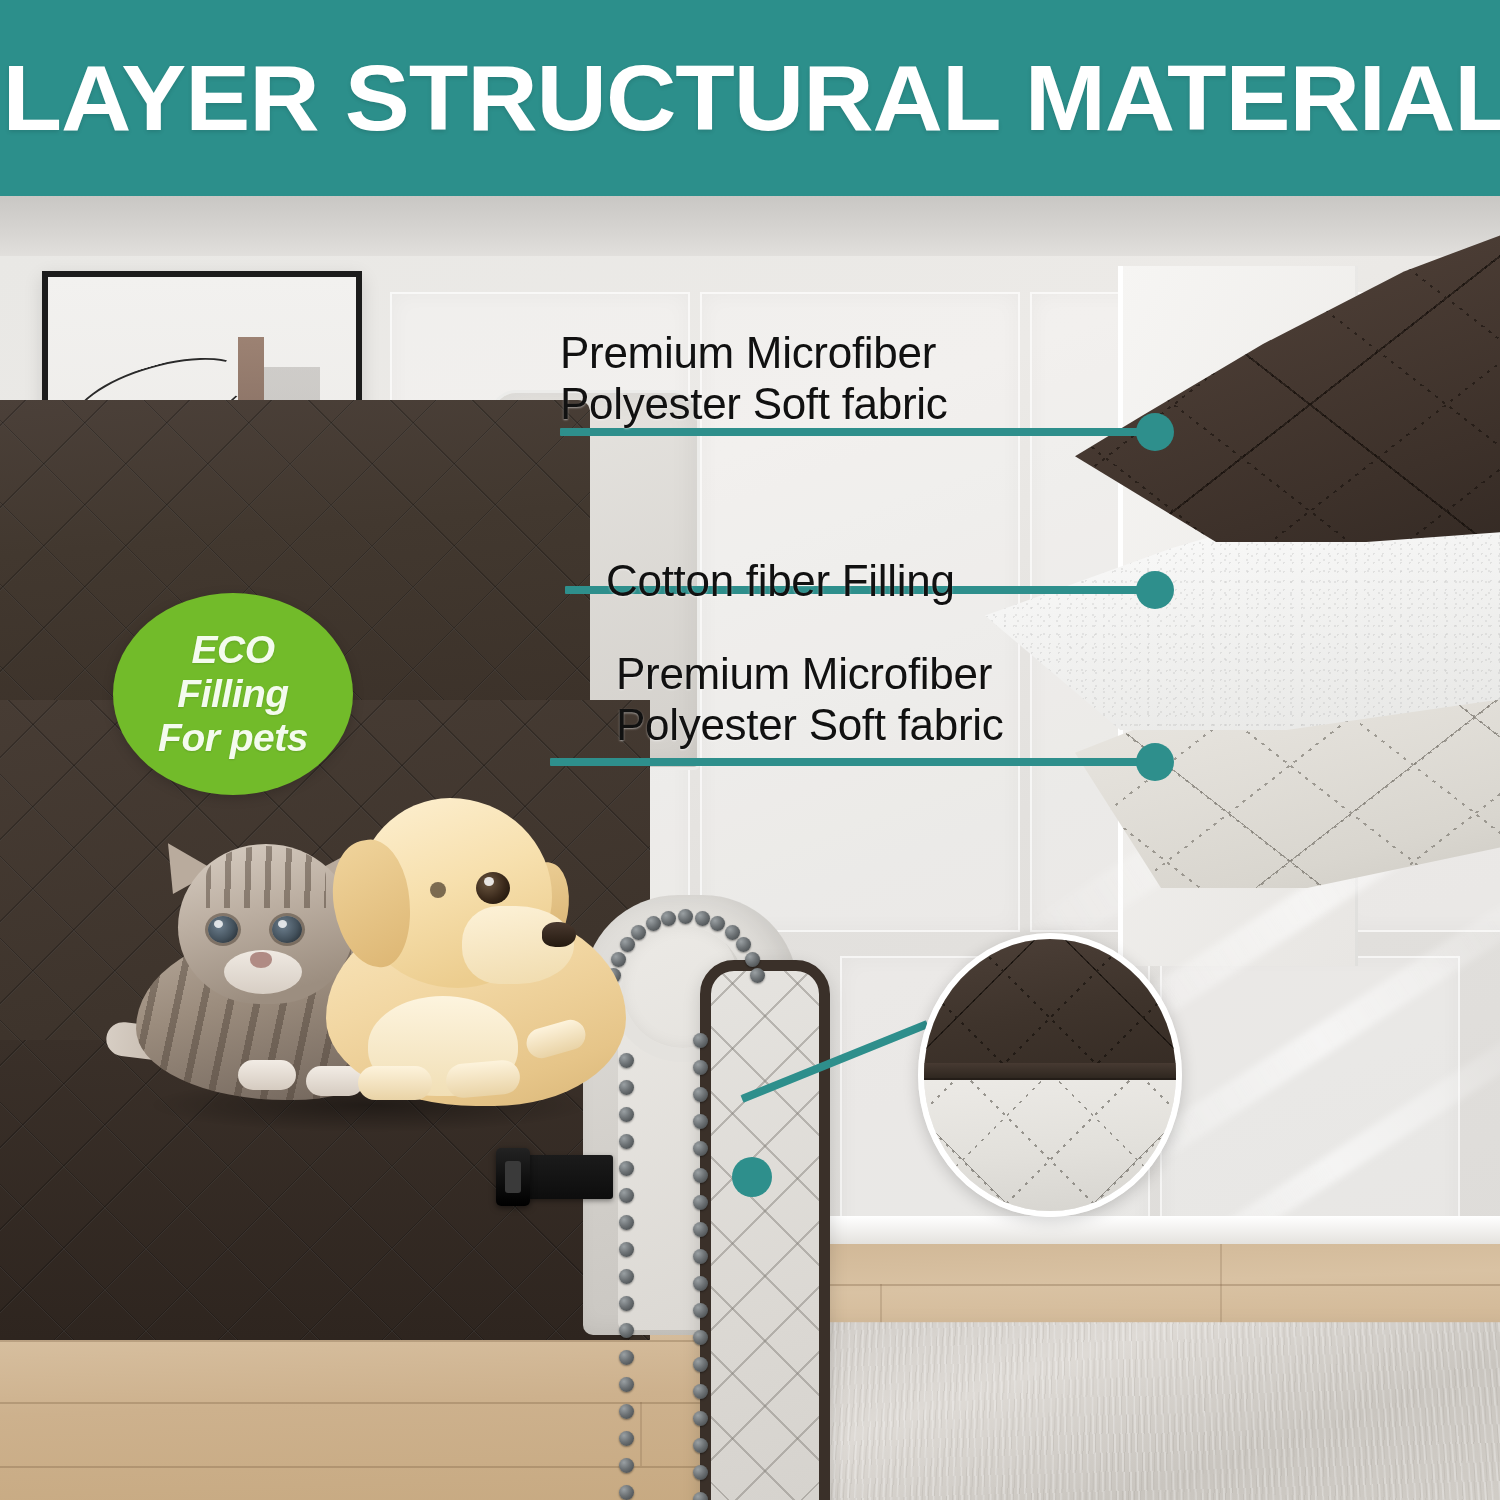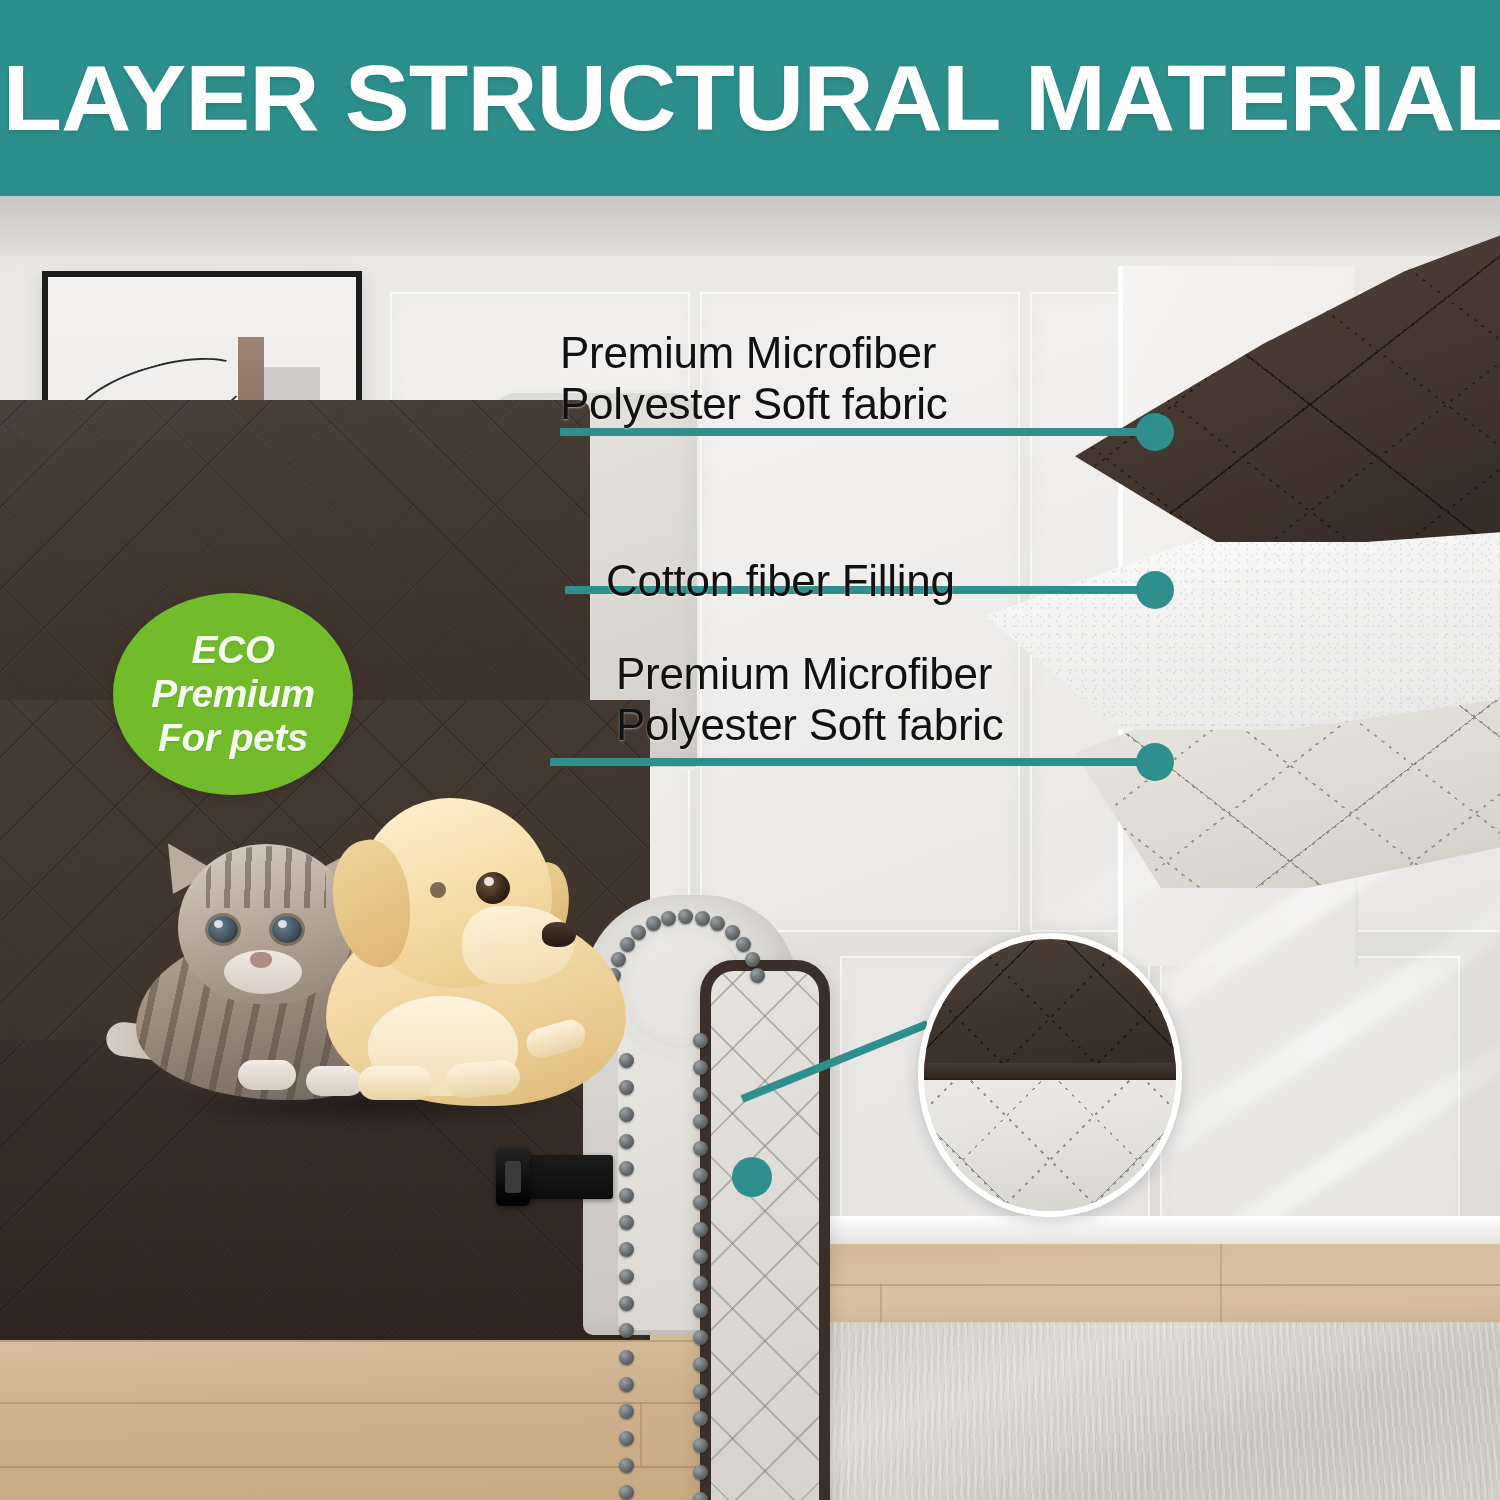--- a/index.html
+++ b/index.html
@@ -679,21 +679,21 @@
 
   <div class="callout" style="left:616px; top:648px;">
     <div class="callout-text">Premium Microfiber
 Polyester Soft fabric</div>
   </div>
   <div class="leader" style="left:550px; top:758px; width:610px;"></div>
   <div class="leader-dot" style="left:1136px; top:743px;"></div>
 
   <div class="eco-badge">
     <div class="eco-line">ECO</div>
-    <div class="eco-line">Premium</div>
+    <div class="eco-line">Filling</div>
     <div class="eco-line">For pets</div>
   </div>
 
   <div class="rev-dot"></div>
   <div class="rev-leader"></div>
   <div class="rev-circle">
     <div class="rev-top">
       <div class="stitch"></div>
     </div>
     <div class="rev-hem"></div>

